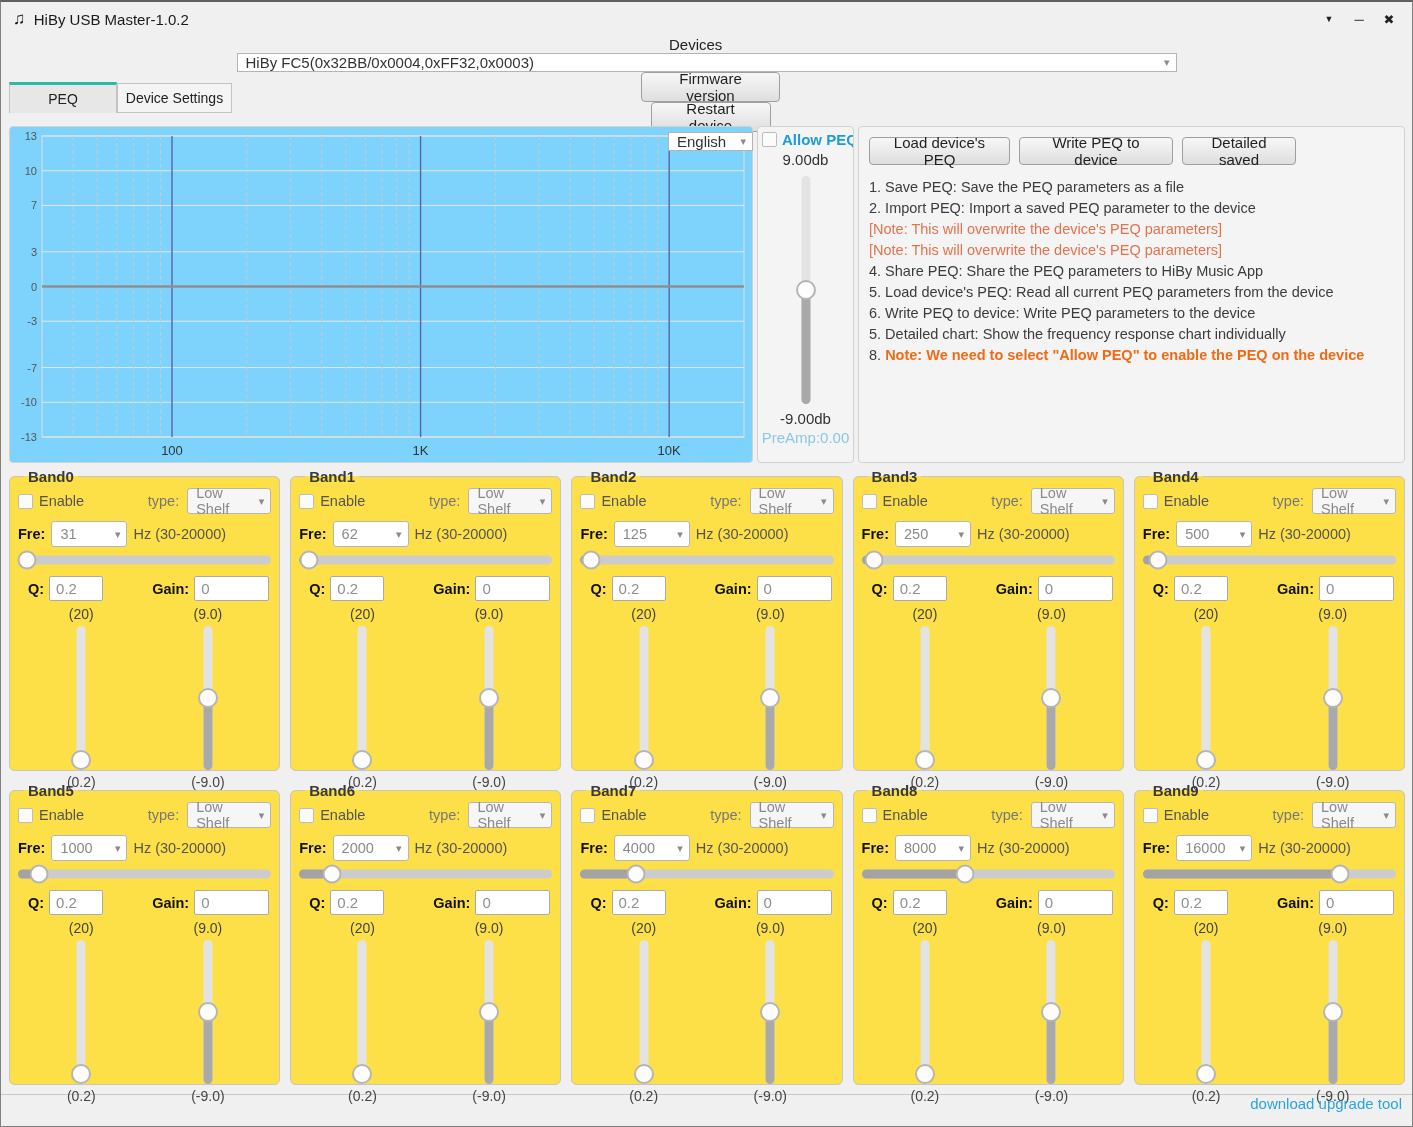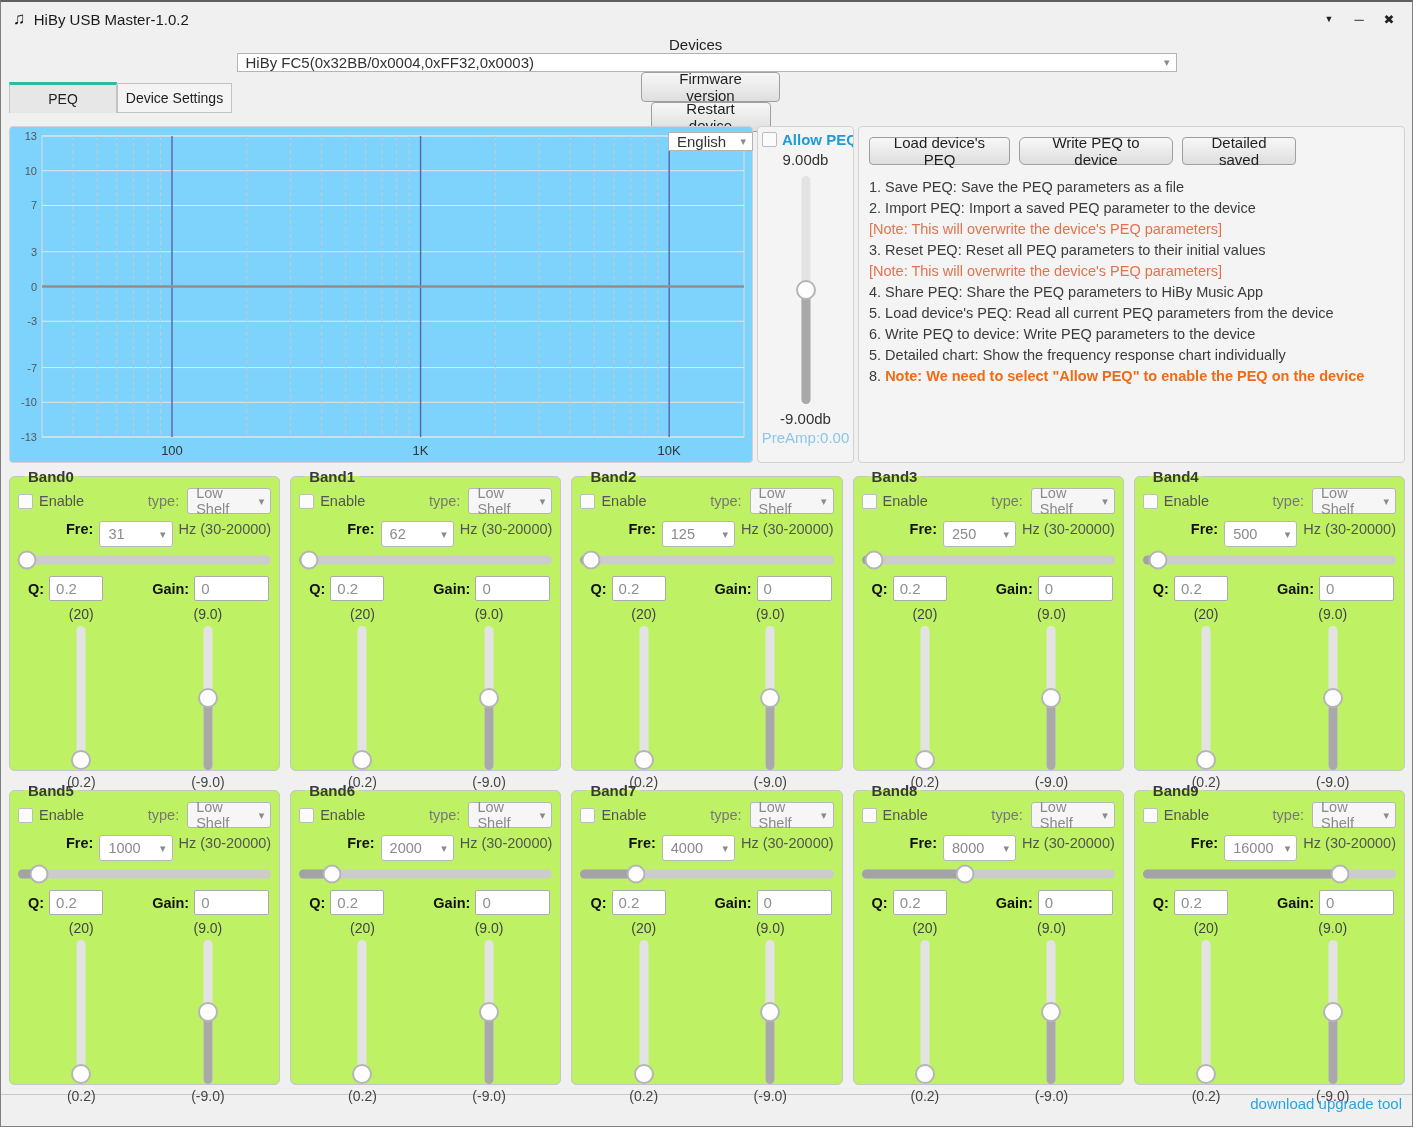--- a/index.html
+++ b/index.html
@@ -69,38 +69,38 @@
   .vslider .vhandle{ position:absolute; left:50%; width:20px; height:20px; border-radius:50%;
     background:#fdfdfd; border:2px solid #b5b5b5; transform:translate(-50%,-50%);}
   .preamp-slider{ height:228px; margin:8px 0 6px;}
   .preamp-slider .vfill{ top:50%;}
   .preamp-slider .vhandle{ top:50%;}
   
   .btn-row{ display:flex; gap:9px; margin-top:2px;}
   .btn-row + .btn-row{ margin-top:7px; justify-content:flex-start;}
   .row1{ justify-content:space-between;}
   .btn-save{width:146px;} .btn-import{width:156px;} .btn-reset{width:117px;} .btn-share{width:96px;}
-  .btn-load{width:141px;} .btn-write{width:154px;border-radius:6px;} .btn-detailed{width:114px; word-spacing:6px;}
+  .btn-load{width:141px;} .btn-write{width:154px;} .btn-detailed{width:114px; word-spacing:6px;}
   .btn28{ height:28px;}
   .instructions{ margin-top:12px;}
   .instr-line{ font-size:14.5px; line-height:21px; color:#3c3c3c; white-space:nowrap;}
   .instr-line .note{ color:#e2734c;}
   .instr-line .note-strong{ color:#f06b16; font-weight:bold;}
   
   .bands-grid{ display:grid; grid-template-columns:repeat(5,1fr); gap:11px 10px; margin:5px 7px 0 8px;}
   fieldset.band{ border:1px solid #c6c6c6; border-radius:6px; height:303px; padding:0 8px;
-    background:#bef264; min-width:0;}
+    background:#fde047; min-width:0;}
   legend.band-title{ font-weight:bold; font-size:15px; color:#3a3a3a; padding:0 4px; margin-left:6px;}
   .band-row1{ display:flex; align-items:center; margin-top:3px;}
   .lbl-enable{ color:#555; font-size:14.5px; margin-left:6px;}
   .lbl-type{ color:#777; font-size:14.5px; margin-left:auto; margin-right:8px;}
   .band-select{ background:#f6f6f6; border:1px solid #b6b6b6; border-radius:3px; color:#8a8a8a;
     height:26px; font-size:14.5px;}
   .select-type{ width:84px;}
-  .band-row2{ display:flex; margin-top:7px;margin-left:48px;}
+  .band-row2{ display:flex; align-items:center; margin-top:7px;}
   .lbl-fre,.lbl-q,.lbl-gain{ font-weight:bold; color:#111; font-size:14.5px;}
   .select-fre{ width:76px; margin-left:6px; background:#fff;}
   .lbl-hz{ color:#555; font-size:14.5px; margin-left:6px; white-space:nowrap;}
   .hslider{ position:relative; height:20px; margin:3px 0 0;}
   .htrack{ position:absolute; top:50%; transform:translateY(-50%); left:0; right:0; height:9px;
     background:#cccccc; border-radius:5px;}
   .hfill{ position:absolute; left:0; top:0; bottom:0; background:#a3a3a3; border-radius:5px;}
   .hhandle{ position:absolute; top:50%; width:19px; height:19px; border-radius:50%;
     background:#fdfdfd; border:2px solid #b5b5b5; transform:translate(-50%,-50%);}
   .band-row3{ display:flex; align-items:center; margin-top:6px; padding-left:10px;}
@@ -230,21 +230,20 @@
     <div class="info-panel">
       <div class="btn-row">
         <button class="btn btn28 btn-load">Load device's PEQ</button>
         <button class="btn btn28 btn-write">Write PEQ to device</button>
         <button class="btn btn28 btn-detailed">Detailed saved</button>
       </div>
       <div class="instructions">
           <div class="instr-line"><span class="">1. Save PEQ: Save the PEQ parameters as a file</span></div>
           <div class="instr-line"><span class="">2. Import PEQ: Import a saved PEQ parameter to the device</span></div>
           <div class="instr-line"><span class="note">[Note: This will overwrite the device's PEQ parameters]</span></div>
-          <div class="instr-line"><span class="">3. Reset PEQ: Reset all PEQ parameters to their initial values</span></div>
           <div class="instr-line"><span class="note">[Note: This will overwrite the device's PEQ parameters]</span></div>
           <div class="instr-line"><span class="">4. Share PEQ: Share the PEQ parameters to HiBy Music App</span></div>
           <div class="instr-line"><span class="">5. Load device's PEQ: Read all current PEQ parameters from the device</span></div>
           <div class="instr-line"><span class="">6. Write PEQ to device: Write PEQ parameters to the device</span></div>
           <div class="instr-line"><span class="">5. Detailed chart: Show the frequency response chart individually</span></div>
           <div class="instr-line"><span>8. </span><span class="note-strong">Note: We need to select "Allow PEQ" to enable the PEQ on the device</span></div>
         </div>
     </div>
   </div>
 

